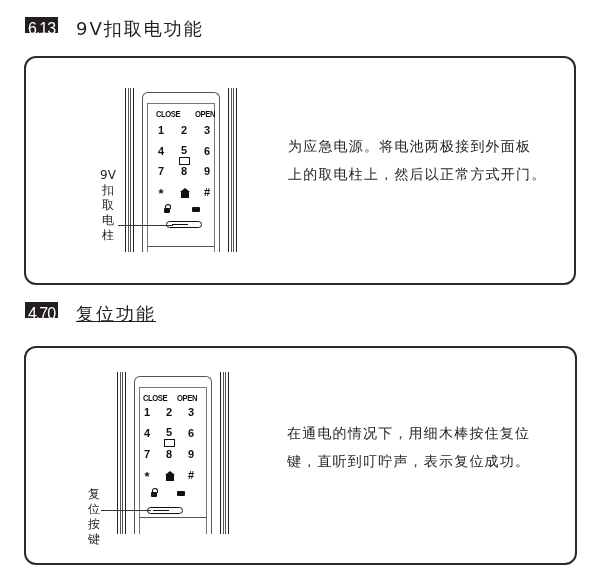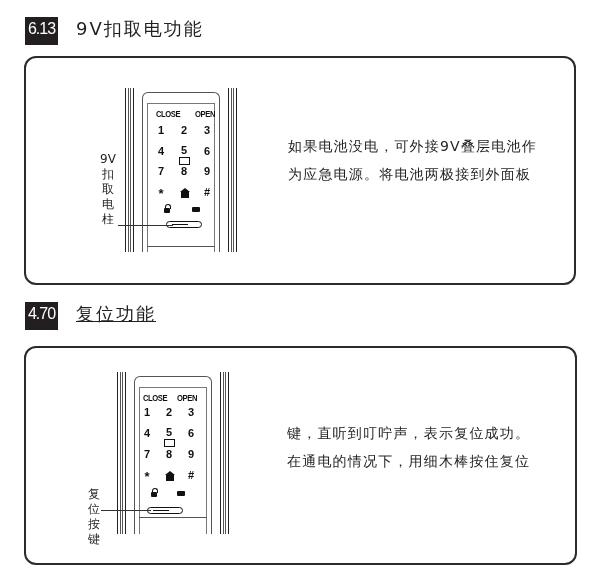--- a/index.html
+++ b/index.html
@@ -1,18 +1,18 @@
 <!DOCTYPE html>
 <html><head>
 <meta charset="utf-8">
 <style>
   html, body { margin:0; padding:0; background:#ffffff; }
   body { width:600px; height:570px; position:relative; overflow:hidden;
          font-family:"DejaVu Sans", sans-serif; color:#231f20; }
-  .sec-num { position:absolute; left:25px; width:33px; height:28px; background:#231f20; color:#fff;
+  .sec-num { position:absolute; left:25px; width:33px; height:16px; background:#231f20; color:#fff;
              font-family:"Liberation Sans", sans-serif; font-size:16px; line-height:24px; text-align:center; letter-spacing:-1px; }
   .sec-title { position:absolute; left:76px; font-size:18px; line-height:24px; letter-spacing:2px; color:#231f20; }
   .box { position:absolute; left:24px; border:2px solid #2b2b2b; border-radius:12px; background:#fff; }
   .desc { position:absolute; font-size:14px; line-height:28px; letter-spacing:1.2px; color:#231f20; white-space:nowrap; }
   .lock { position:absolute; width:112px; }
   .rail { position:absolute; top:0; bottom:0; width:9px; border-left:1.5px solid #222; border-right:1.5px solid #222; box-sizing:border-box; }
   .rail::after { content:""; position:absolute; left:2px; right:2px; top:0; bottom:0; border-left:1px solid #555; border-right:1px solid #555; }
   .panel { position:absolute; left:17px; right:17px; top:4px; bottom:0; border:1px solid #555; border-radius:6px 6px 0 0; border-bottom:none; }
   .panel-inner { position:absolute; left:4px; right:4px; top:10px; bottom:0; border-left:1px solid #777; border-right:1px solid #777; border-top:1px solid #777; }
   .hline { position:absolute; left:0; right:0; height:0; border-top:1px solid #555; }
@@ -56,32 +56,32 @@
   <div class="kp kp-key" style="left:29px; top:98px; font-size:13px;">*</div>
   <div class="icon-small" style="left:55px; top:100px; width:0; height:0; border-left:5px solid transparent; border-right:5px solid transparent; border-bottom:4px solid #111;"></div>
   <div class="icon-small" style="left:56px; top:104px; width:8px; height:6px; background:#111;"></div>
   <div class="kp kp-key" style="left:75px; top:98px;">#</div>
   <div class="icon-small" style="left:39px; top:120px; width:6px; height:5px; background:#111; border-radius:1px;"></div>
   <div class="icon-small" style="left:40px; top:116px; width:4px; height:4px; border:1.5px solid #111; border-bottom:none; border-radius:3px 3px 0 0;"></div>
   <div class="icon-small" style="left:67px; top:119px; width:8px; height:5px; background:#111; border-radius:1px;"></div>
   <div class="btn-slot" style="left:41px; top:133px;"></div>
 </div>
 
-<div class="callout" style="left:96px; top:152px; width:24px;">
+<div class="callout" style="left:96px; top:168px; width:24px;">
   <div>9V</div>
   <div>扣</div>
   <div>取</div>
   <div>电</div>
   <div>柱</div>
 </div>
 <div class="leader" style="left:118px; top:225px; width:55px;"></div>
 
 <div class="desc" style="left:288px; top:132px;">
-  <div>如果电池没电，可外接9V叠层电池作</div>
   <div>为应急电源。将电池两极接到外面板</div>
+  <div>上的取电柱上，然后以正常方式开门。</div>
 </div>
 
 <div class="sec-num" style="top:302px;">4.70</div>
 <div class="sec-title" style="top:302px;text-decoration:underline;">复位功能</div>
 
 <div class="box" style="top:346px; width:549px; height:215px;"></div>
 
 <div class="lock" style="left:117px; top:372px; height:162px;">
   <div class="rail" style="left:0;"></div>
   <div class="rail" style="right:0;"></div>
@@ -114,15 +114,15 @@
 
 <div class="callout" style="left:84px; top:487px; width:20px;">
   <div>复</div>
   <div>位</div>
   <div>按</div>
   <div>键</div>
 </div>
 <div class="leader" style="left:101px; top:510px; width:50px;"></div>
 
 <div class="desc" style="left:287px; top:419px;">
+  <div>在通电的情况下，用细木棒按住复位</div>
   <div>键，直听到叮咛声，表示复位成功。</div>
-  <div>在通电的情况下，用细木棒按住复位</div>
 </div>
 
 </body></html>

